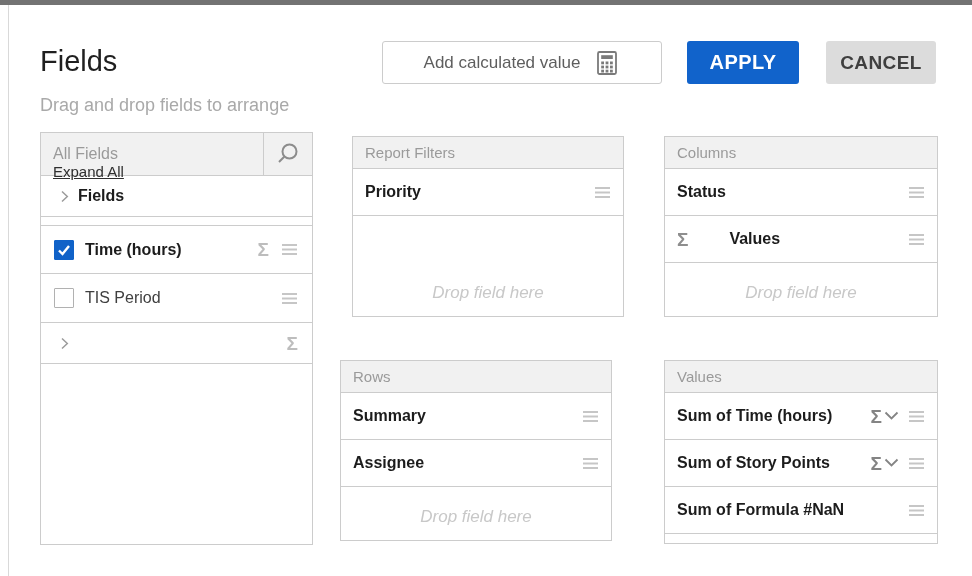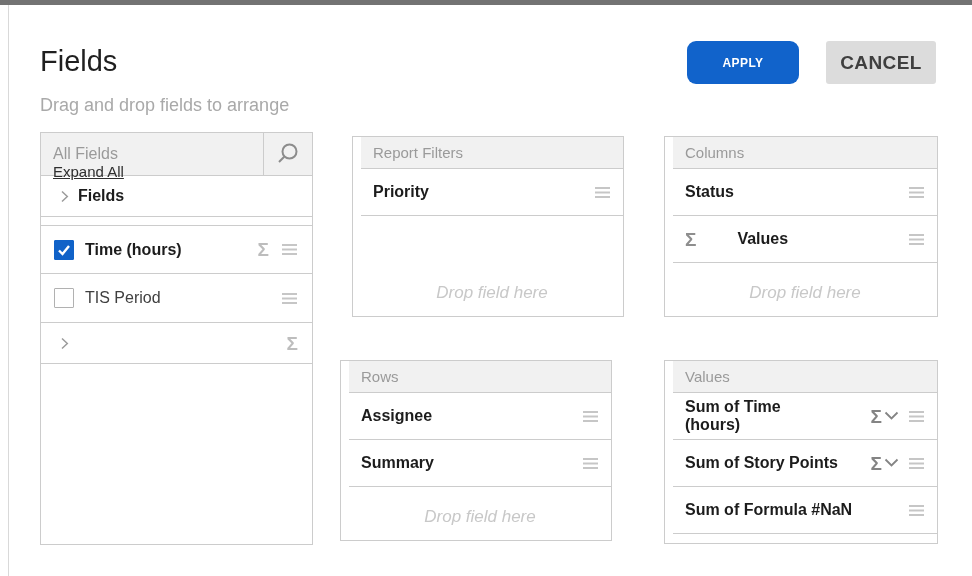--- a/index.html
+++ b/index.html
@@ -17,22 +17,22 @@
 
   button { font-family:"Liberation Sans", sans-serif; cursor:pointer; }
   .btn-add {
     position:absolute; left:382px; top:36px; width:280px; height:43px;
     background:#fff; border:1px solid #ccc; border-radius:3px;
     display:flex; align-items:center; justify-content:center; gap:14px;
     font-size:17px; color:#5e5e5e;
   }
   .btn-apply {
     position:absolute; left:687px; top:36px; width:112px; height:43px;
-    background:#1163cb; color:#fff; border:none; border-radius:9px;
-    font-size:12px; font-weight:bold; letter-spacing:0.4px;
+    background:#1163cb; color:#fff; border:none; border-radius:3px;
+    font-size:20px; font-weight:bold; letter-spacing:0.4px;
   }
   .btn-cancel {
     position:absolute; left:826px; top:36px; width:110px; height:43px;
     background:#dcdcdc; color:#3f3f3f; border:none; border-radius:3px;
     font-size:19px; font-weight:bold; letter-spacing:0.4px;
   }
 
   
   .allfields {
     position:absolute; left:40px; top:127px; width:273px; height:413px;
@@ -59,41 +59,61 @@
   .checkbox.checked { background:#1062c8; border:1px solid #1062c8; }
   .checkbox.unchecked { background:#fff; border:1px solid #b1b1b1; }
 
   .sigma { font-size:19px; font-weight:600; line-height:1; }
   .sigma.light { color:#bdbdbd; }
   .sigma.mid { color:#8e8e8e; margin-right:9px; }
   .sigma.dark { color:#848484; }
   .handle { display:flex; align-items:center; cursor:grab; }
 
   
-  .zone { position:absolute; border:1px solid #ccc; background:#fff; display:flex; flex-direction:column;padding-left:8px; }
+  .zone { position:absolute; border:1px solid #ccc; background:#fff; display:flex; flex-direction:column; }
   .zone-header { height:32px; background:#f1f1f1; border-bottom:1px solid #ccc; display:flex; align-items:center; padding-left:12px; font-size:15px; color:#9a9a9a; }
   .zone-row { height:47px; border-bottom:1px solid #ccc; display:flex; align-items:center; padding:0 12px; cursor:pointer;gap:32px; }
   .zone-label { font-size:16px; font-weight:bold; color:#1c1c1c; }
   .dropzone { flex:1; display:flex; align-items:flex-end; justify-content:center; padding-bottom:13px; font-size:17px; font-style:italic; color:#c8c8c8; }
   .sigma-menu { display:flex; align-items:center; gap:2px; cursor:pointer; }
 
   .z-filters { left:352px; top:131px; width:272px; height:181px; }
   .z-columns { left:664px; top:131px; width:274px; height:181px; }
   .z-rows    { left:340px; top:355px; width:272px; height:181px; }
   .z-values  { left:664px; top:355px; width:274px; height:184px; }
 </style>
 </head>
 <body>
 
 <div class="screen">
   <div class="left-edge"></div>
 
   <div class="title">Fields</div>
   <div class="subtitle">Drag and drop fields to arrange</div>
 
+  <button class="btn-add">
+    <span>Add calculated value</span>
+    <span style="display:flex">
+      <svg width="26" height="26" viewBox="0 0 26 26">
+        <rect x="4" y="2" width="18" height="22" rx="1.5" fill="none" stroke="#7a7a7a" stroke-width="1.8"></rect>
+        <rect x="7.2" y="5.2" width="11.6" height="3.8" fill="#7a7a7a"></rect>
+        <g fill="#7a7a7a">
+          <rect x="7.2" y="11.5" width="2.8" height="2.8"></rect>
+            <rect x="11.6" y="11.5" width="2.8" height="2.8"></rect>
+            <rect x="16" y="11.5" width="2.8" height="2.8"></rect>
+          <rect x="7.2" y="15.6" width="2.8" height="2.8"></rect>
+            <rect x="11.6" y="15.6" width="2.8" height="2.8"></rect>
+            <rect x="16" y="15.6" width="2.8" height="2.8"></rect>
+          <rect x="7.2" y="19.7" width="2.8" height="2.8"></rect>
+            <rect x="11.6" y="19.7" width="2.8" height="2.8"></rect>
+            <rect x="16" y="19.7" width="2.8" height="2.8"></rect>
+        </g>
+      </svg>
+    </span>
+  </button>
   <button class="btn-apply">APPLY</button>
   <button class="btn-cancel">CANCEL</button>
 
   <div class="allfields">
     <div class="af-header">
       <div class="af-head-main">
         <div class="af-title">All Fields</div>
         <a class="af-expand">Expand All</a>
       </div>
       <div class="af-search">
@@ -213,35 +233,35 @@
             </svg>
         </span>
       </span>
     </div>
     <div class="dropzone">Drop field here</div>
   </div>
 
   <div class="zone z-rows">
     <div class="zone-header">Rows</div>
     <div class="zone-row">
+      <span class="zone-label">Summary</span>
+      <span class="row-icons">
+        <span class="handle">
+          <svg width="17" height="13" viewBox="0 0 17 13">
+              <g stroke="#c6c6c6" stroke-width="2">
+                <line x1="1" y1="2" x2="16" y2="2"></line>
+                <line x1="1" y1="6.5" x2="16" y2="6.5"></line>
+                <line x1="1" y1="11" x2="16" y2="11"></line>
+              </g>
+            </svg>
+        </span>
+      </span>
+    </div>
+    <div class="zone-row">
       <span class="zone-label">Assignee</span>
-      <span class="row-icons">
-        <span class="handle">
-          <svg width="17" height="13" viewBox="0 0 17 13">
-              <g stroke="#c6c6c6" stroke-width="2">
-                <line x1="1" y1="2" x2="16" y2="2"></line>
-                <line x1="1" y1="6.5" x2="16" y2="6.5"></line>
-                <line x1="1" y1="11" x2="16" y2="11"></line>
-              </g>
-            </svg>
-        </span>
-      </span>
-    </div>
-    <div class="zone-row">
-      <span class="zone-label">Summary</span>
       <span class="row-icons">
         <span class="handle">
           <svg width="17" height="13" viewBox="0 0 17 13">
               <g stroke="#c6c6c6" stroke-width="2">
                 <line x1="1" y1="2" x2="16" y2="2"></line>
                 <line x1="1" y1="6.5" x2="16" y2="6.5"></line>
                 <line x1="1" y1="11" x2="16" y2="11"></line>
               </g>
             </svg>
         </span>

